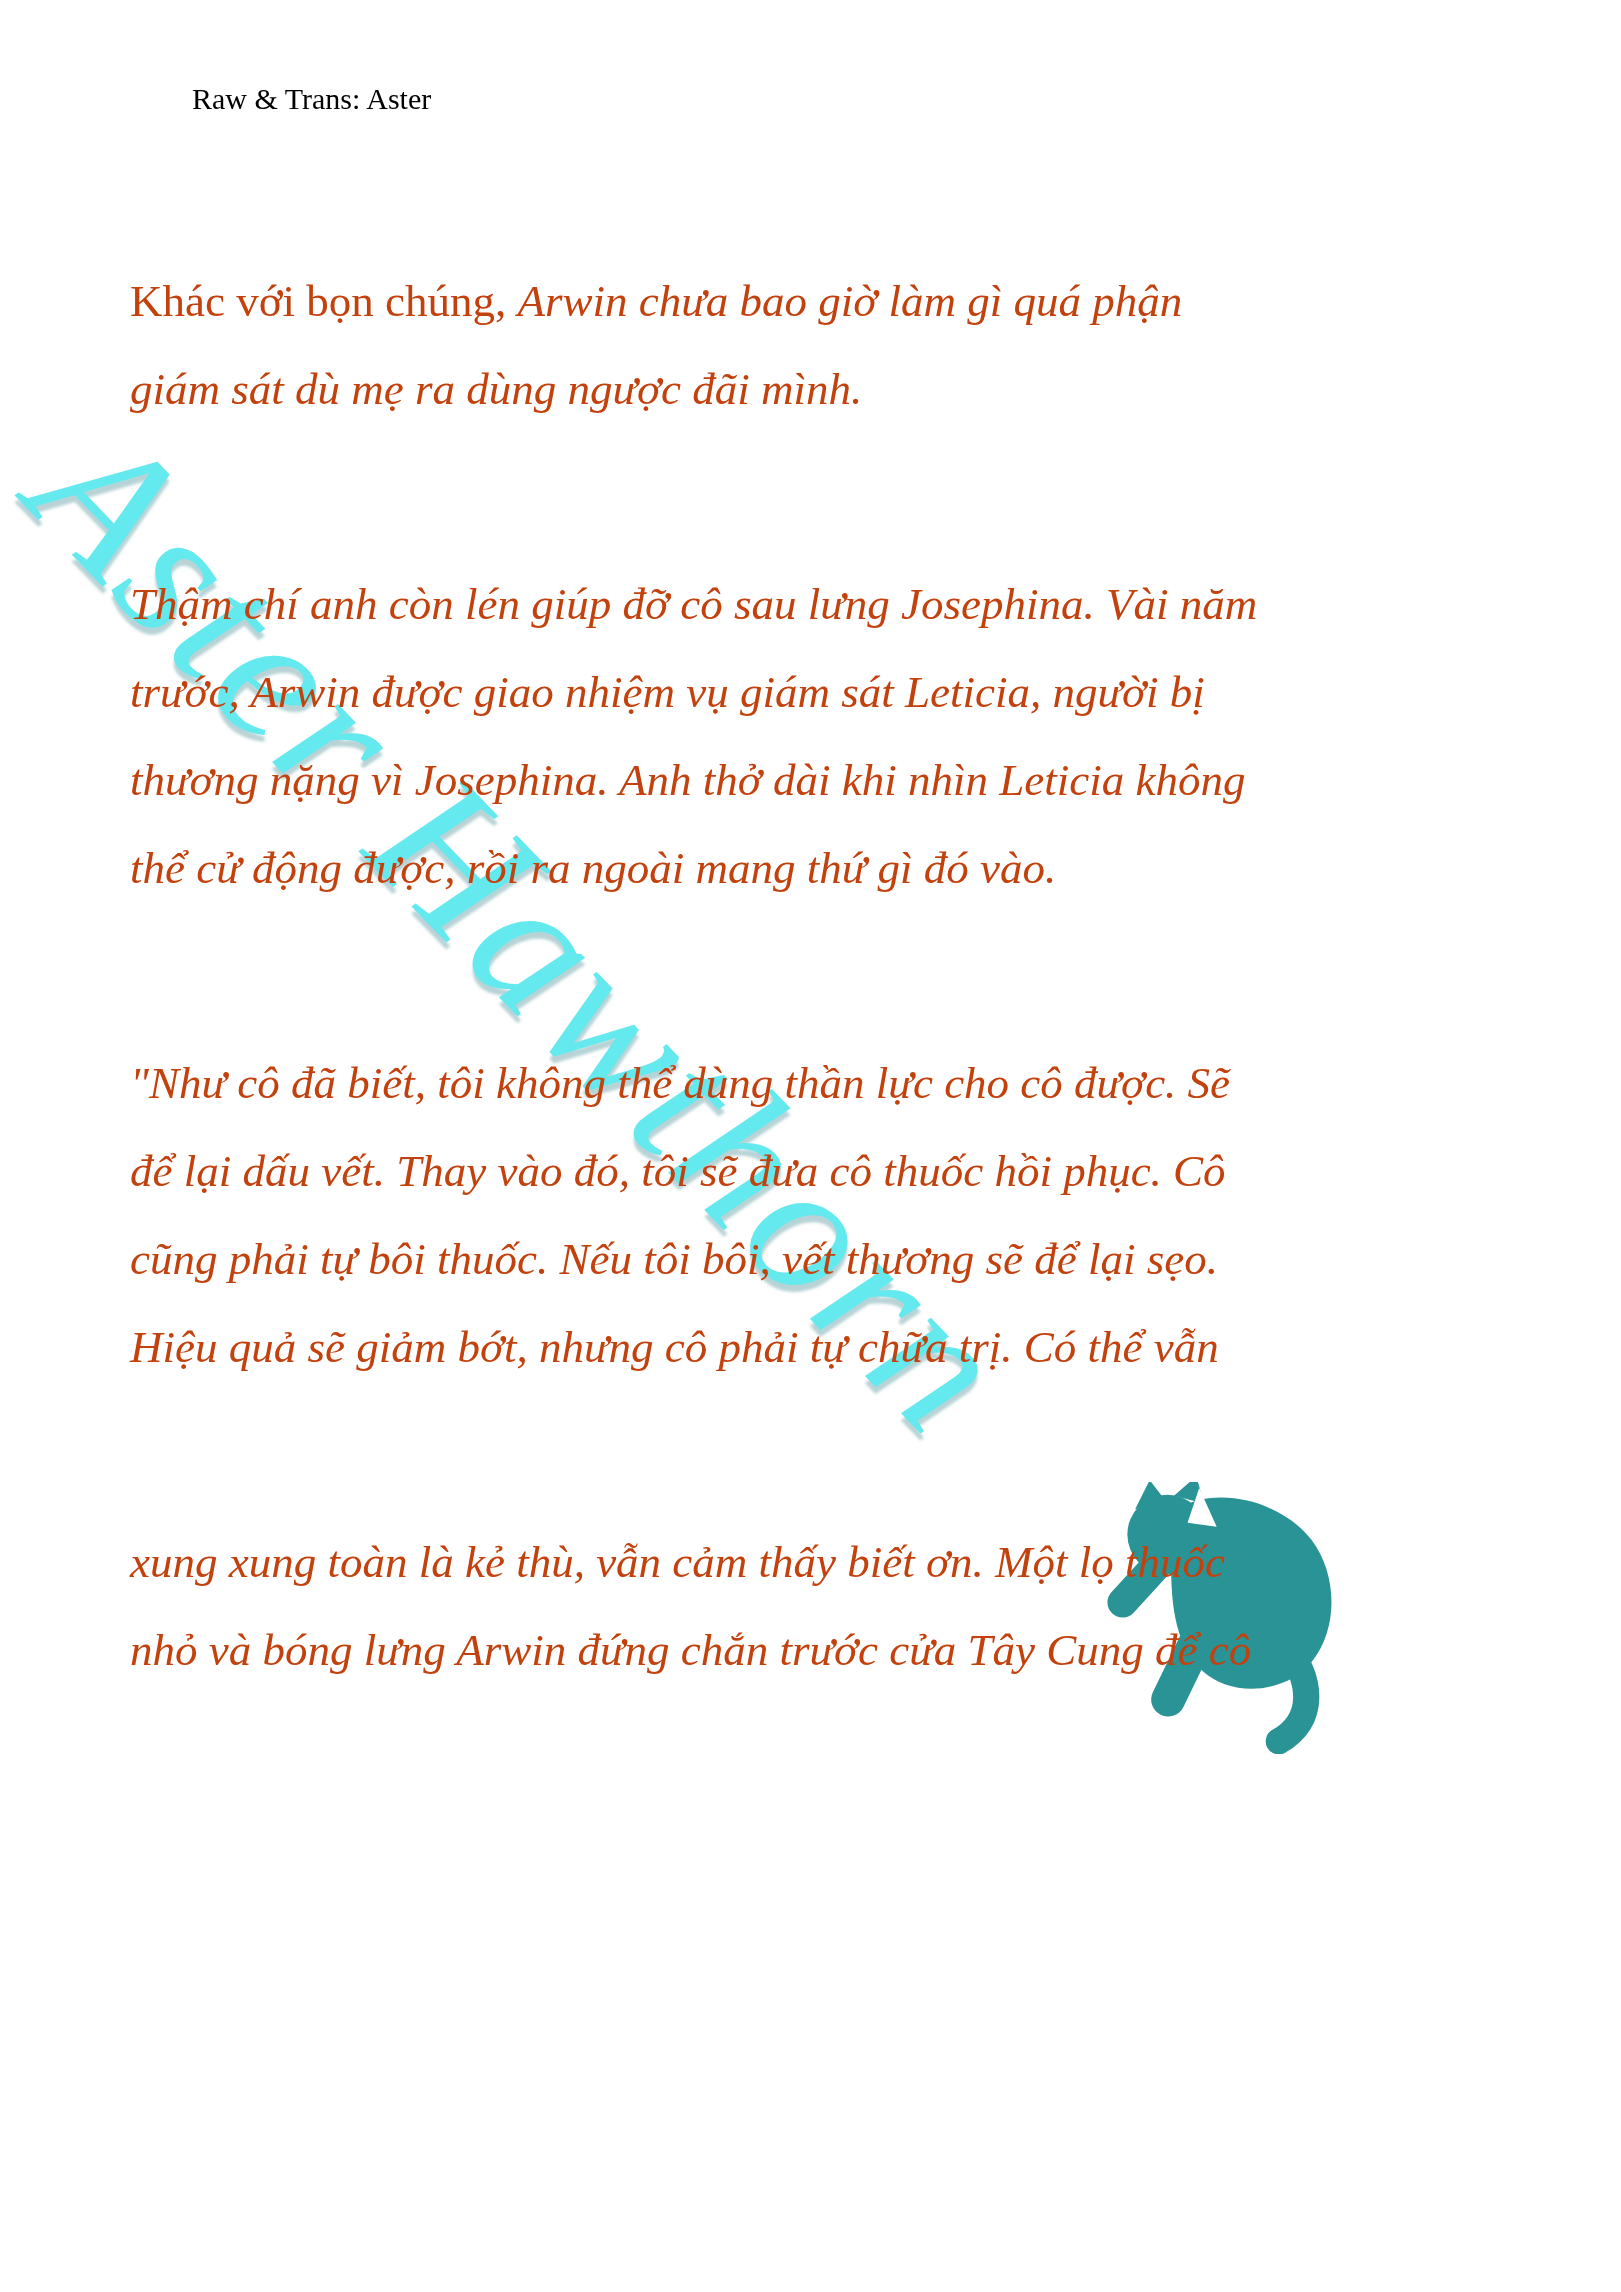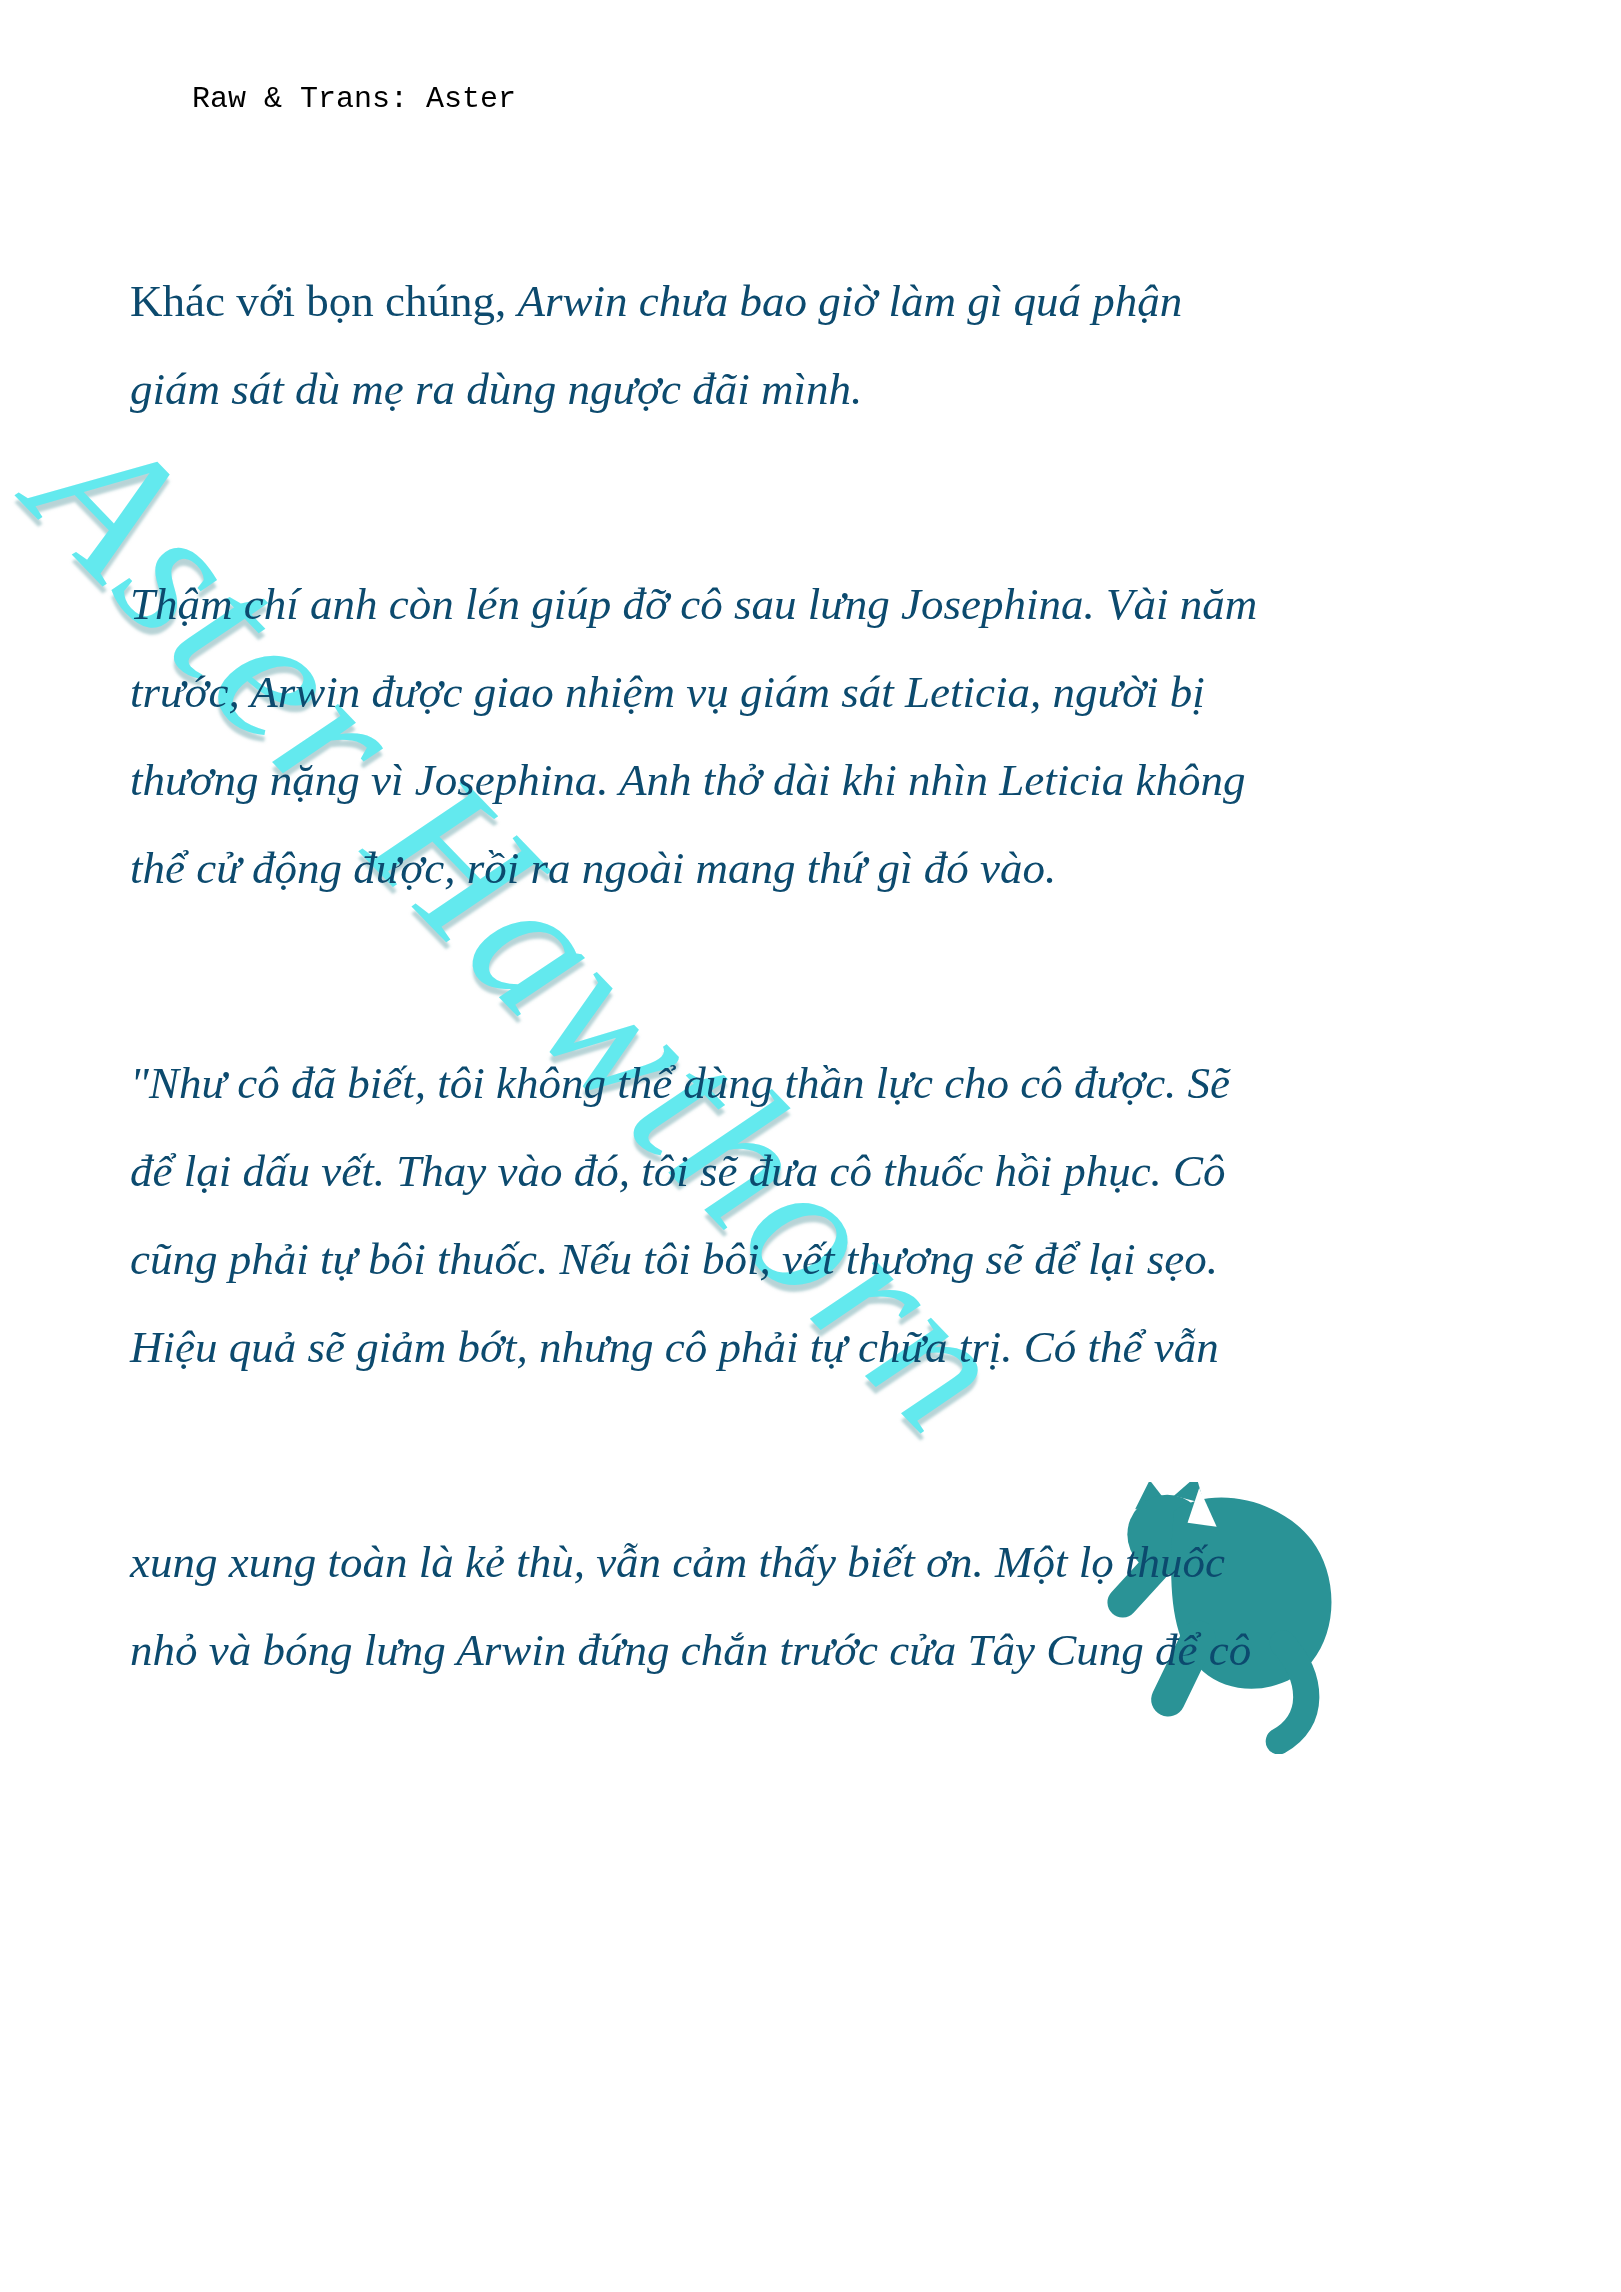--- a/index.html
+++ b/index.html
@@ -9,21 +9,21 @@
     background: #ffffff;
     position: relative;
     overflow: hidden;
     font-family: "Liberation Serif", serif;
   }
 
   .page-header {
     position: absolute;
     left: 192px;
     top: 82px;
-    font-family: Liberation Mono, monospace;
+    font-family: Liberation Serif, serif;
     font-size: 30px;
     color: #000000;
     z-index: 4;
   }
 
   .watermark {
     position: absolute;
     left: 147px;
     top: 382px;
     transform: rotate(46deg);
@@ -94,21 +94,21 @@
     <line x1="50" y1="88" x2="17" y2="124" stroke-width="31" stroke-linecap="round" fill="#2A9396" stroke="#2A9396"></line>
 
     <line x1="95" y1="160" x2="64" y2="224" stroke-width="35" stroke-linecap="round" fill="#2A9396" stroke="#2A9396"></line>
 
     <path d="M 182,166 C 214,202 216,246 178,267" fill="none" stroke-width="27" stroke-linecap="round" stroke="#2A9396"></path>
   </g>
 
   <polygon points="96,6 114,46 84,42" fill="#ffffff"></polygon>
 </svg>
 
-<main class="content" style="color: #0c4a6e;">
+<main class="content" style="color: #c2410c;">
     <div class="paragraph italic">
       <div class="text-line"><span class="lead-normal">Khác với bọn chúng, </span><span>Arwin chưa bao giờ làm gì quá phận</span></div>
       <div class="text-line">giám sát dù mẹ ra dùng ngược đãi mình.</div>
     </div>
     <div class="paragraph normal">
       <div class="text-line">Thậm chí anh còn lén giúp đỡ cô sau lưng Josephina. Vài năm</div>
       <div class="text-line">trước, Arwin được giao nhiệm vụ giám sát Leticia, người bị</div>
       <div class="text-line">thương nặng vì Josephina. Anh thở dài khi nhìn Leticia không</div>
       <div class="text-line">thể cử động được, rồi ra ngoài mang thứ gì đó vào.</div>
     </div>

